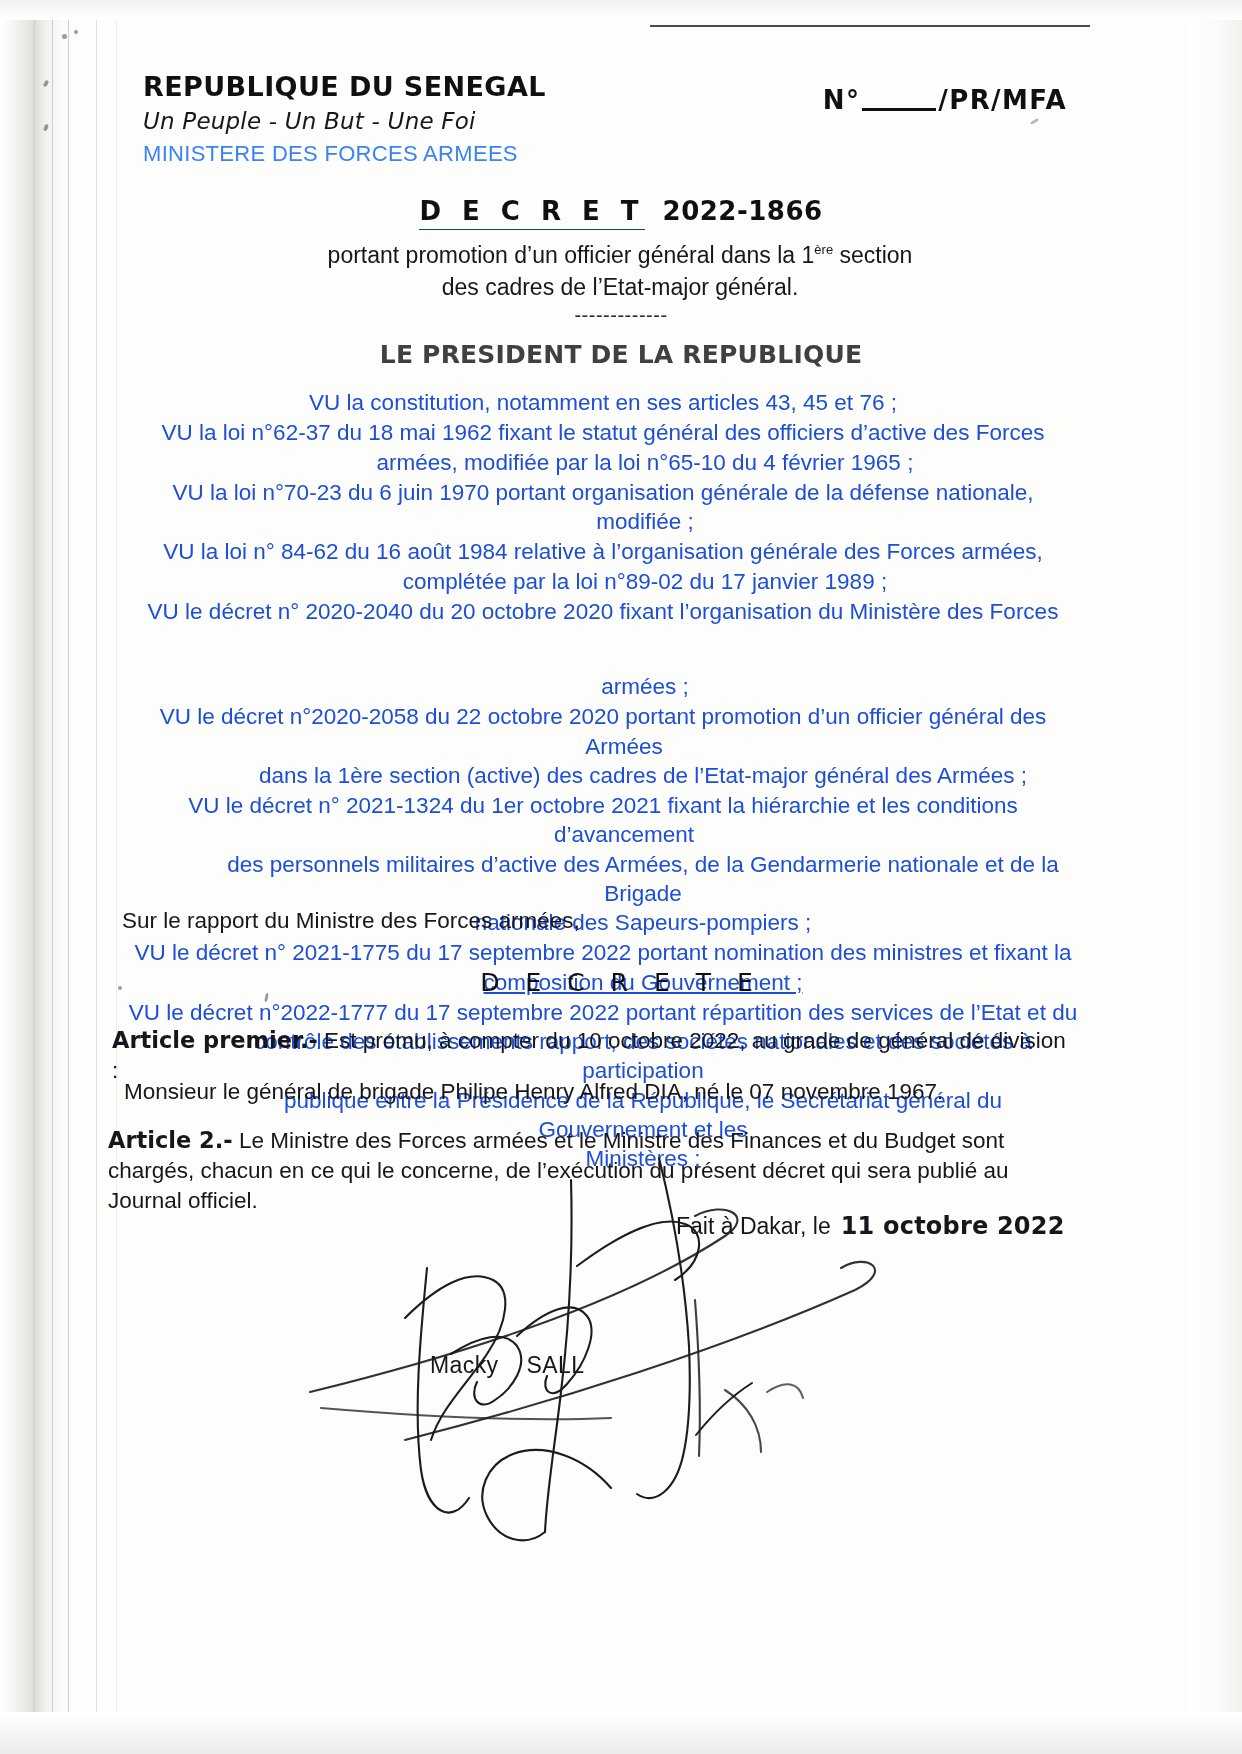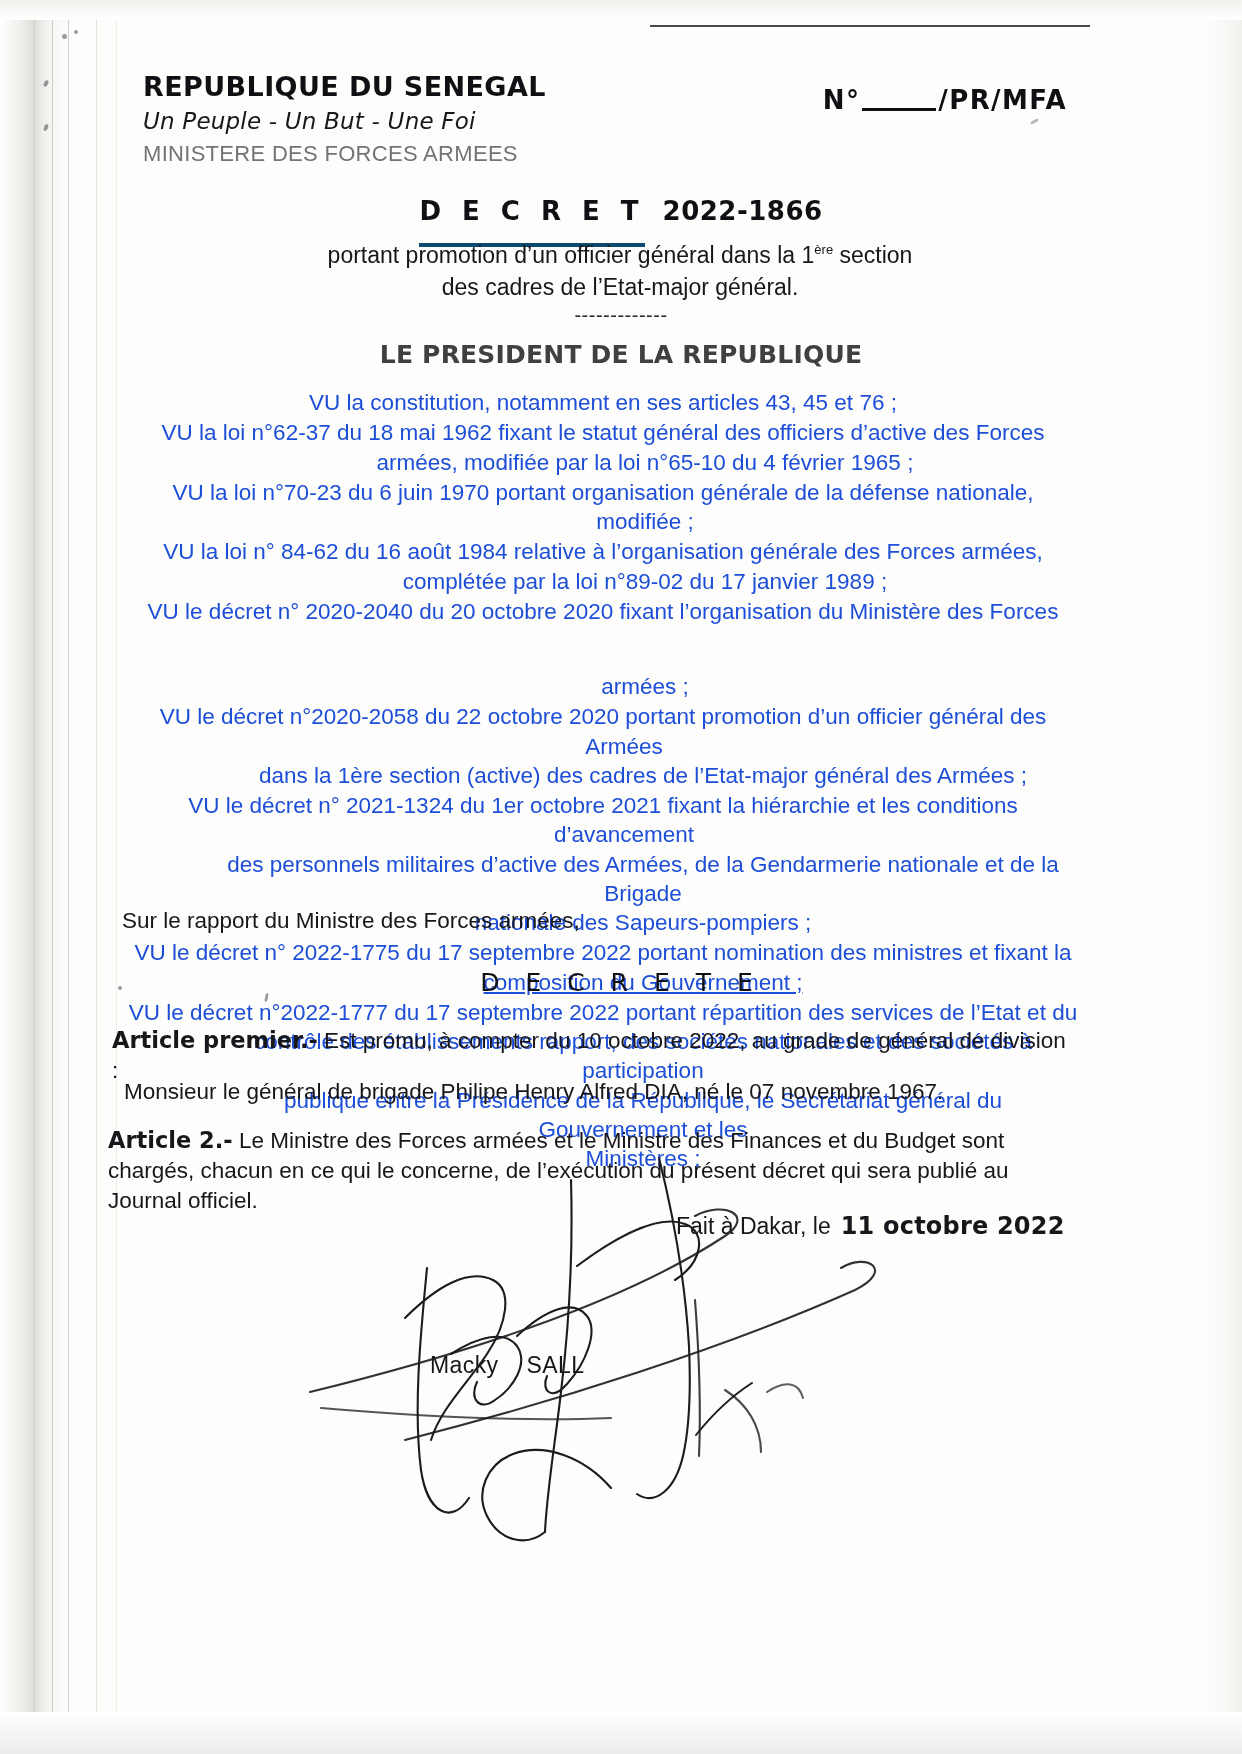--- a/index.html
+++ b/index.html
@@ -90,21 +90,21 @@
     font-size: 23px;
     margin-top: 6px;
     letter-spacing: .2px;
     color: #17171b;
   }
   .ministere {
     font-family: "Liberation Sans", sans-serif;
     font-size: 22px;
     margin-top: 7px;
     letter-spacing: .3px;
-    color: #737373;
+    color: #3b82f6;
   }
 
   .ref-no {
     position: absolute;
     right: 175px; top: 85px;
     font-family: "DejaVu Sans", sans-serif;
     font-weight: bold;
     font-size: 26px;
     letter-spacing: 1.4px;
     white-space: nowrap;
@@ -122,22 +122,22 @@
     left: 0; top: 196px;
     width: 1242px;
     text-align: center;
     font-family: "DejaVu Sans", sans-serif;
     font-weight: bold;
     font-size: 26px;
     color: #101014;
   }
   .decret-word {
     letter-spacing: 6px;
-    border-bottom: 4px solid #0c4a6e;
-    padding-bottom: 17px;
+    border-bottom: 1px solid #0c4a6e;
+    padding-bottom: 3px;
   }
   .decret-num {
     margin-left: 18px;
     letter-spacing: .5px;
   }
 
   .subtitle {
     position: absolute;
     left: 230px; top: 240px;
     width: 780px;
@@ -336,21 +336,21 @@
       <div class="vu-item">
         <span>VU le décret n°2020-2058 du 22 octobre 2020 portant promotion d’un officier général des Armées</span>
         <span class="cont" style="padding-left:38px;">dans la 1ère section (active) des cadres de l’Etat-major général des Armées ;</span>
       </div>
       <div class="vu-item">
         <span>VU le décret n° 2021-1324 du 1er octobre 2021 fixant la hiérarchie et les conditions d’avancement</span>
         <span class="cont" style="padding-left:38px;">des personnels militaires d’active des Armées, de la Gendarmerie nationale et de la Brigade</span>
         <span class="cont" style="padding-left:38px;">nationale des Sapeurs-pompiers ;</span>
       </div>
       <div class="vu-item">
-        <span>VU le décret n° 2022-1775 du 17 septembre 2022 portant nomination des ministres et fixant la</span>
+        <span>VU le décret n° 2021-1775 du 17 septembre 2022 portant nomination des ministres et fixant la</span>
         <span class="cont" style="padding-left:38px;text-decoration:underline;">composition du Gouvernement ;</span>
       </div>
       <div class="vu-item">
         <span>VU le décret n°2022-1777 du 17 septembre 2022 portant répartition des services de l’Etat et du</span>
         <span class="cont" style="padding-left:38px;">contrôle des établissements rapport, des sociétés nationales et des sociétés à participation</span>
         <span class="cont" style="padding-left:38px;">publique entre la Présidence de la République, le Secrétariat général du Gouvernement et les</span>
         <span class="cont" style="padding-left:38px;">Ministères ;</span>
       </div>
     </div>
 

